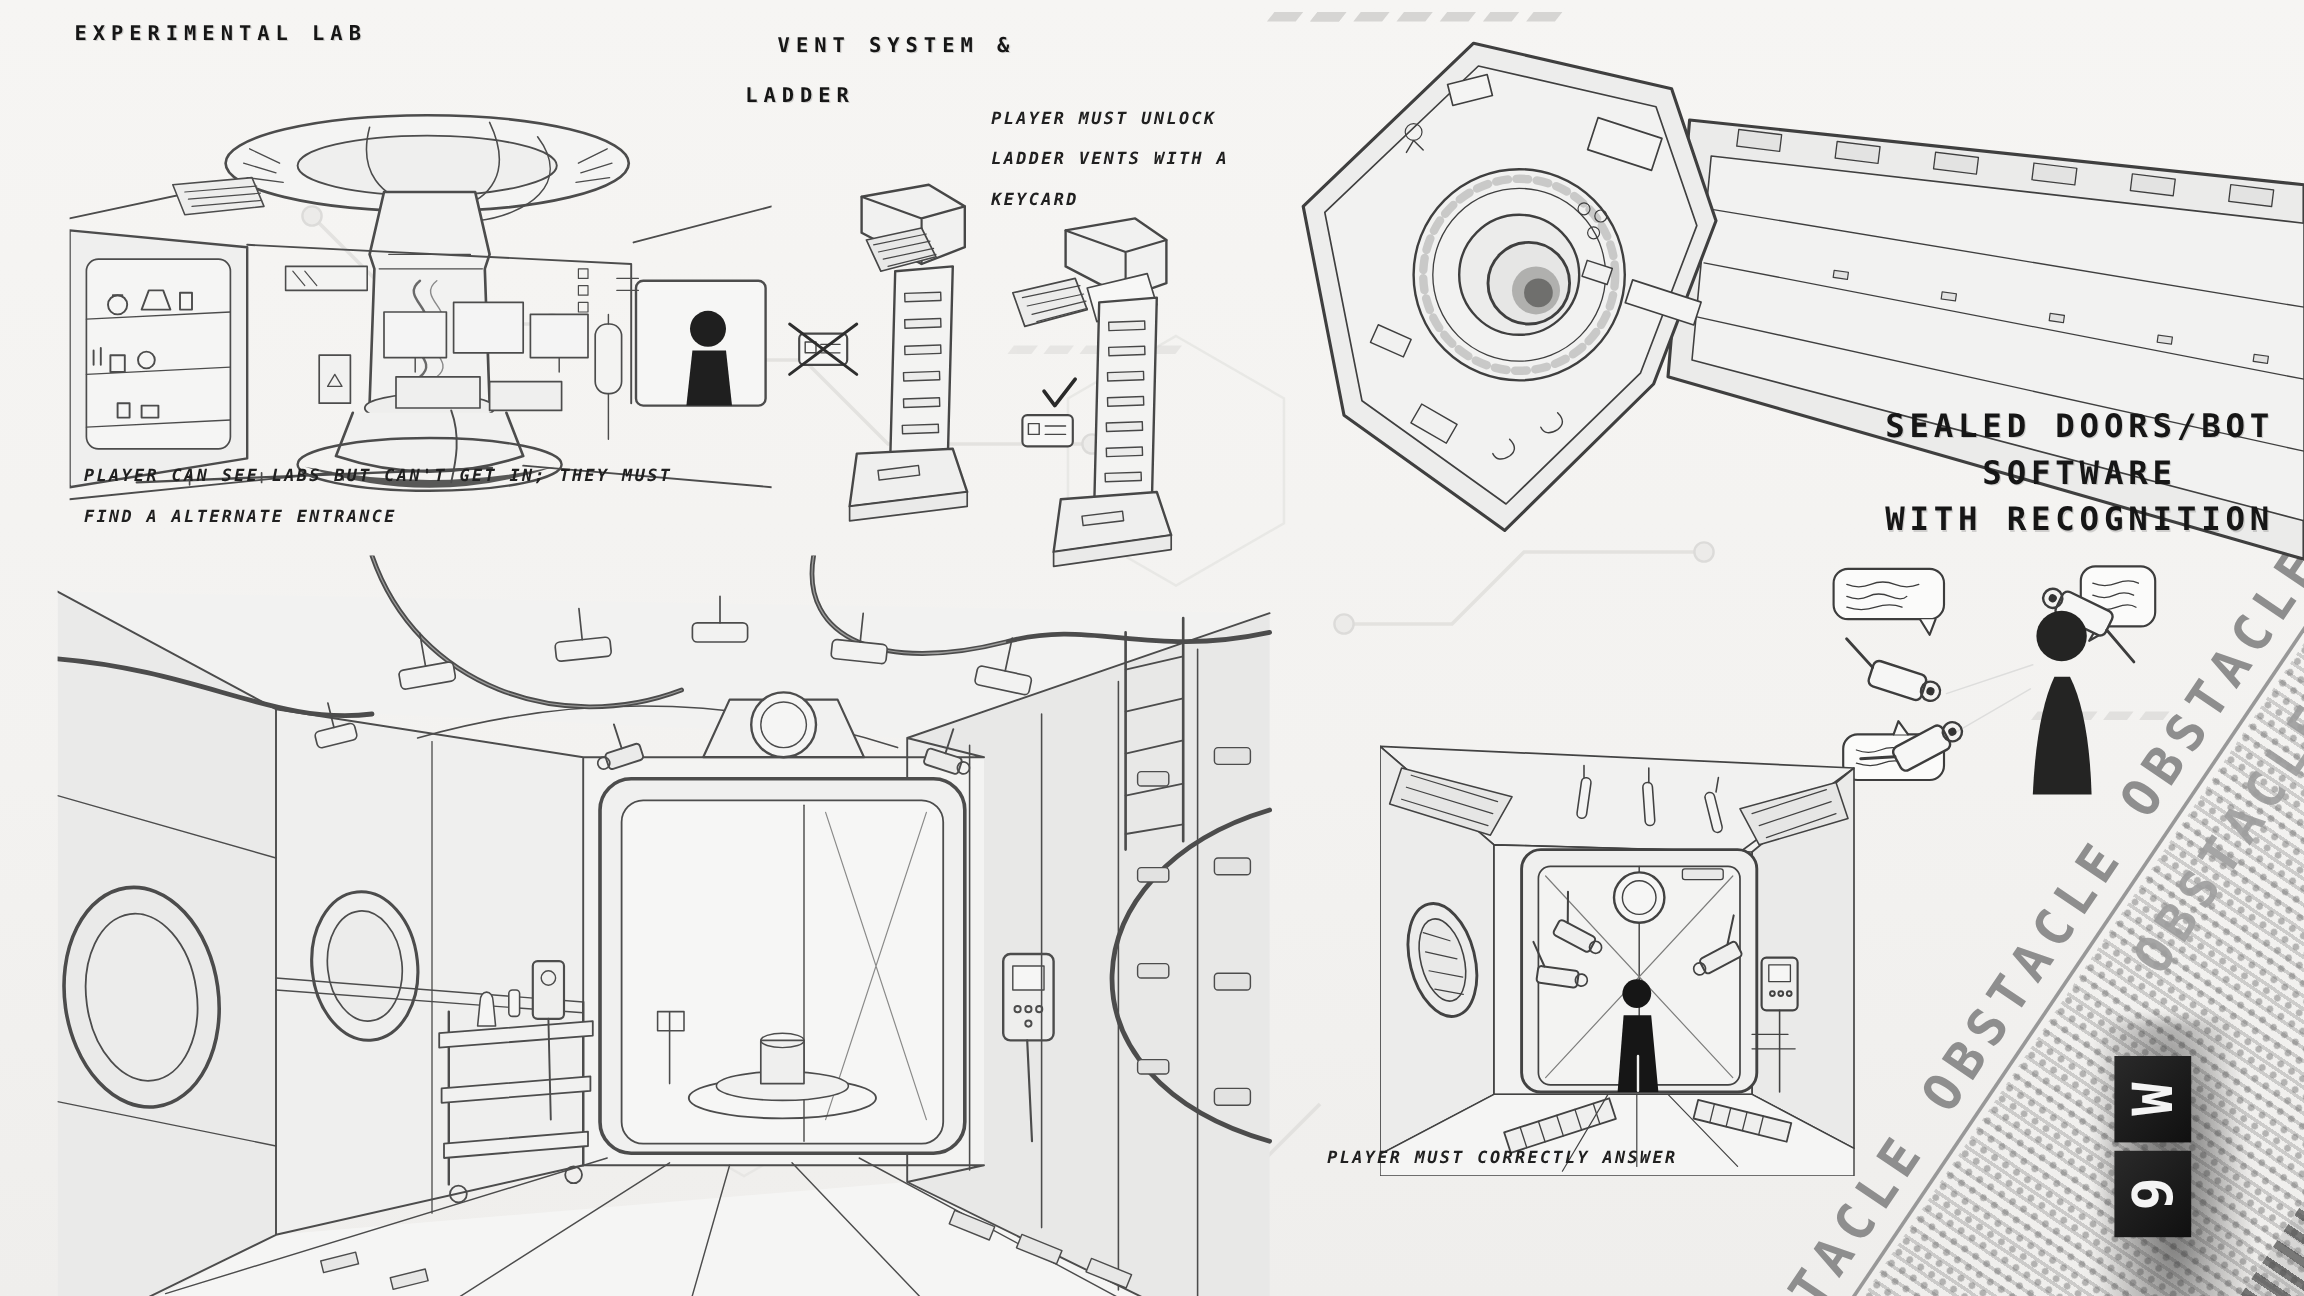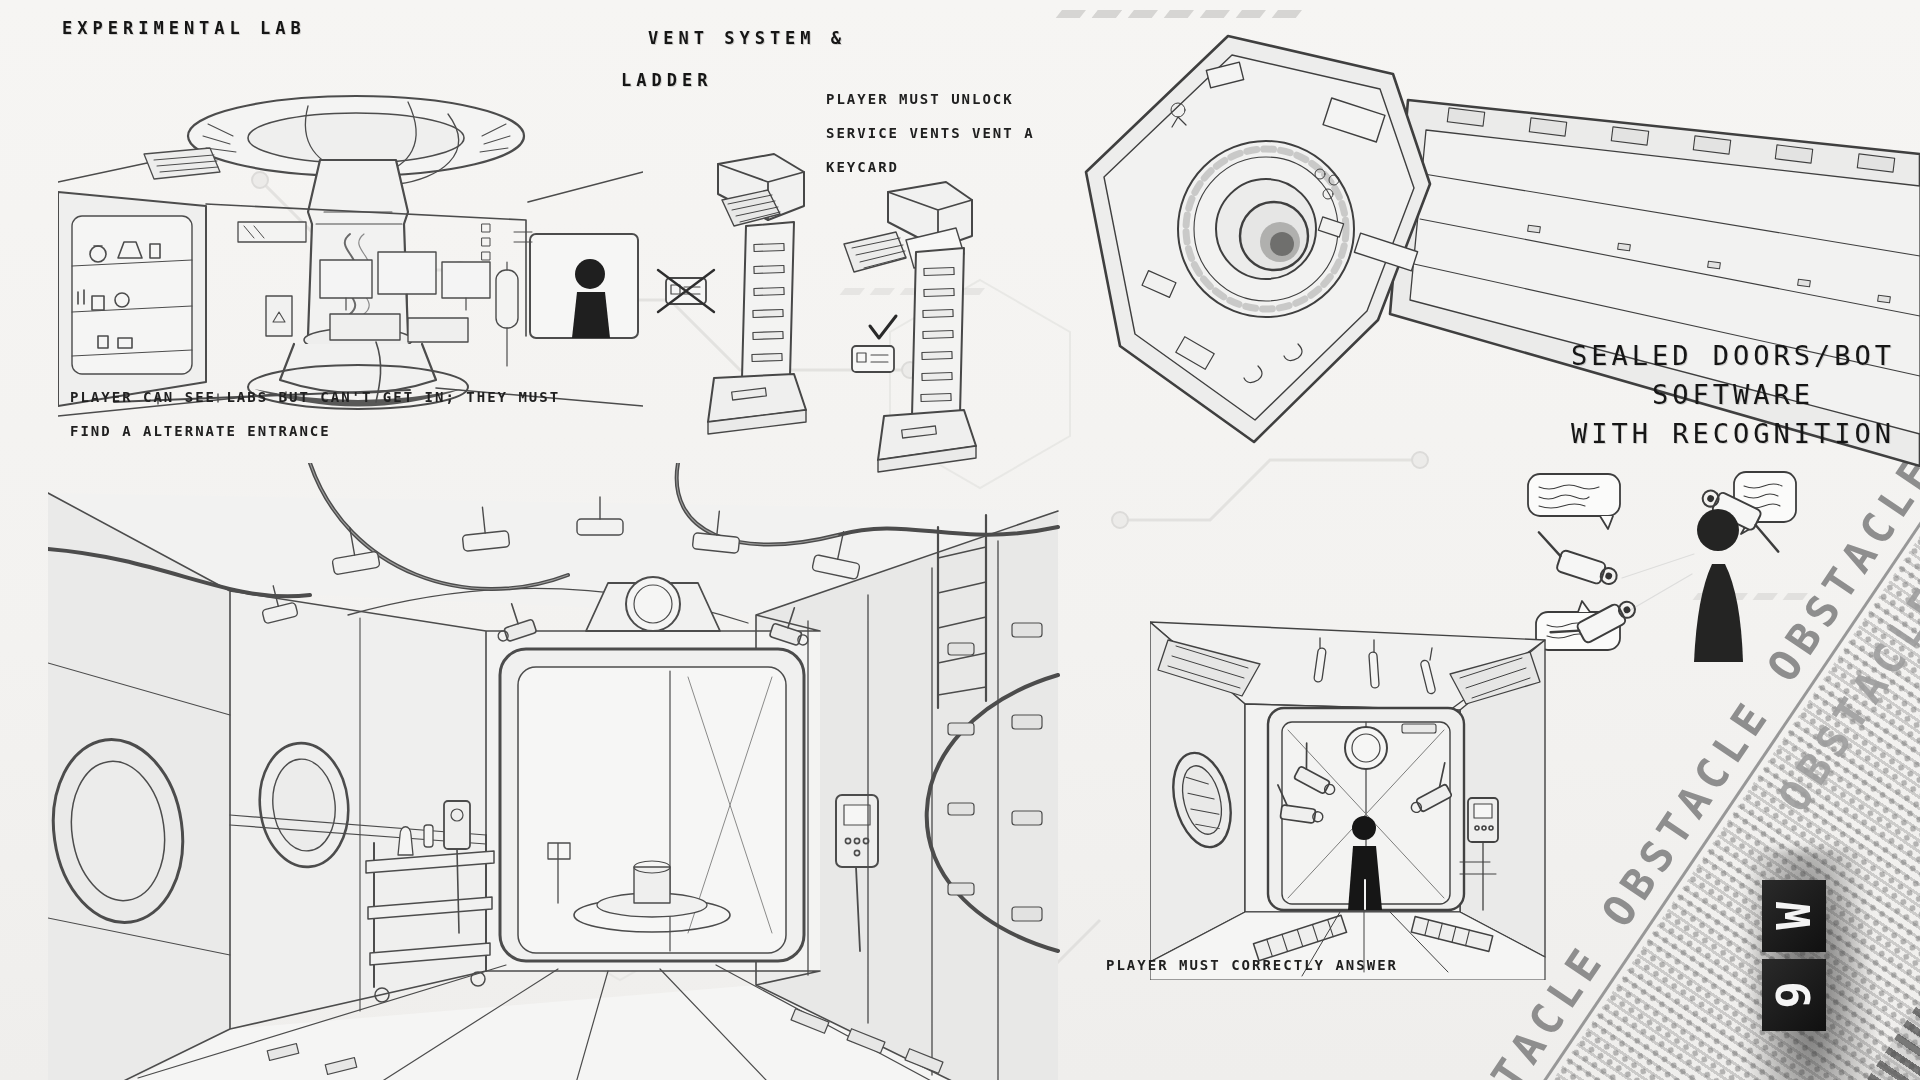--- a/index.html
+++ b/index.html
@@ -4,22 +4,22 @@
 <style>
   html,body{margin:0;padding:0;background:#dcdcdc;}
   #canvas{position:relative;width:1920px;height:1080px;overflow:hidden;
     background:linear-gradient(180deg,#f6f5f3 0%,#f3f2f0 60%,#efeeec 100%);
     font-family:"DejaVu Sans Mono",monospace;}
   svg{display:block;}
   .abs{position:absolute;}
   .pix-title{font-weight:bold;font-size:17px;letter-spacing:5px;color:#161616;
     text-shadow:1px 1px 0 rgba(0,0,0,.15);white-space:nowrap;}
   .pix-caption{font-weight:bold;font-size:14px;letter-spacing:2px;color:#202020;
-    line-height:34px;white-space:nowrap;}
-  .pix-heading{font-weight:normal;font-size:27px;letter-spacing:4px;color:#161616;
+    line-height:34px;white-space:nowrap;font-style:italic;}
+  .pix-heading{font-weight:bold;font-size:27px;letter-spacing:4px;color:#161616;
     line-height:39px;text-align:center;text-shadow:1px 1px 0 rgba(0,0,0,.15);}
   
   .banner{position:absolute;left:1455px;top:1100px;width:1500px;height:650px;
     transform:rotate(-56deg);transform-origin:0 0;pointer-events:none;}
   .band-row{position:absolute;font-weight:bold;font-size:43px;letter-spacing:7px;
     white-space:nowrap;}
   .band-row1{left:-60px;top:6px;color:#8e8e8e;}
   .band-row2{left:430px;top:88px;color:#9d9d9d;opacity:.9;}
   .band-rule{position:absolute;left:-60px;top:62px;width:1100px;height:3px;background:#989898;}
   .band-dots{position:absolute;left:-40px;top:70px;width:1300px;height:330px;
@@ -173,21 +173,21 @@
 
   <div class="abs pix-title" style="left:648px;top:28px">VENT SYSTEM &amp;</div>
 
   <div class="abs pix-caption" style="left:70px;top:380px">
     <div>PLAYER CAN SEE LABS BUT CAN'T GET IN; THEY MUST</div>
     <div>FIND A ALTERNATE ENTRANCE</div>
   </div>
   <div class="abs pix-title" style="left:621px;top:70px">LADDER</div>
   <div class="abs pix-caption" style="left:826px;top:82px">
     <div>PLAYER MUST UNLOCK</div>
-    <div>SERVICE VENTS VENT A</div>
+    <div>LADDER VENTS WITH A</div>
     <div>KEYCARD</div>
   </div>
 
   <svg class="abs" style="left:656px;top:148px" width="335" height="335" viewBox="0 0 335 335">
     <g stroke="#474747" stroke-width="1.8" fill="none" stroke-linejoin="round" stroke-linecap="round">
 
       <path d="M62,16 L118,6 L148,24 L148,58 L112,72 L62,46 Z" fill="#f1f1f0" stroke-width="2"></path>
       <path d="M62,16 L112,34 L148,24 M112,34 L112,72"></path>
       <polygon points="66,52 112,42 124,66 78,78" fill="#e8e8e7" stroke-width="1.4"></polygon>
       <path d="M72,56 L116,47 M76,62 L119,53 M80,68 L122,59 M84,74 L124,64" stroke-width="1"></path>

